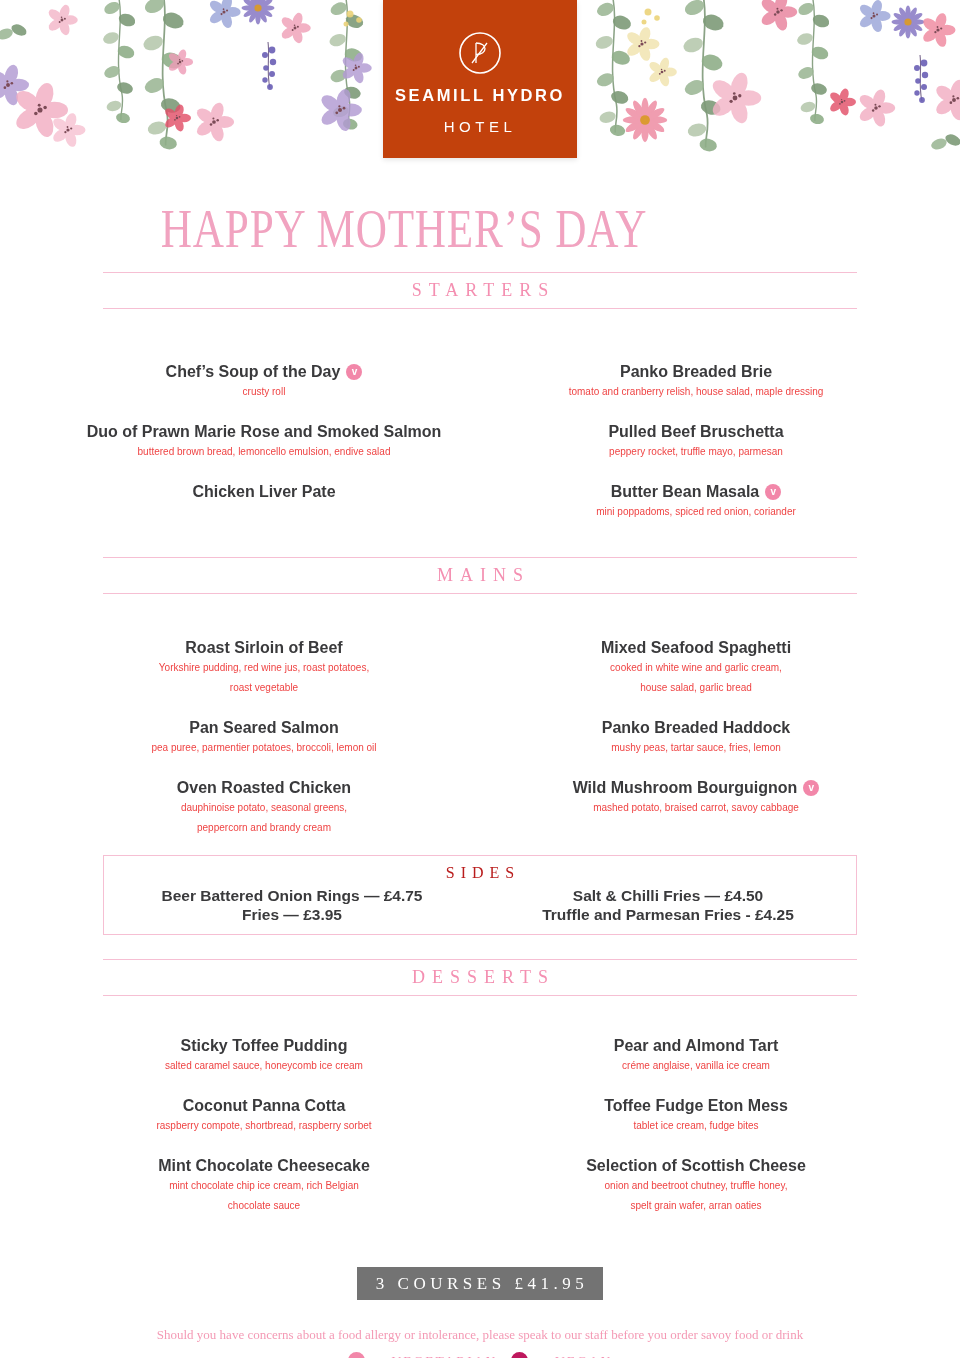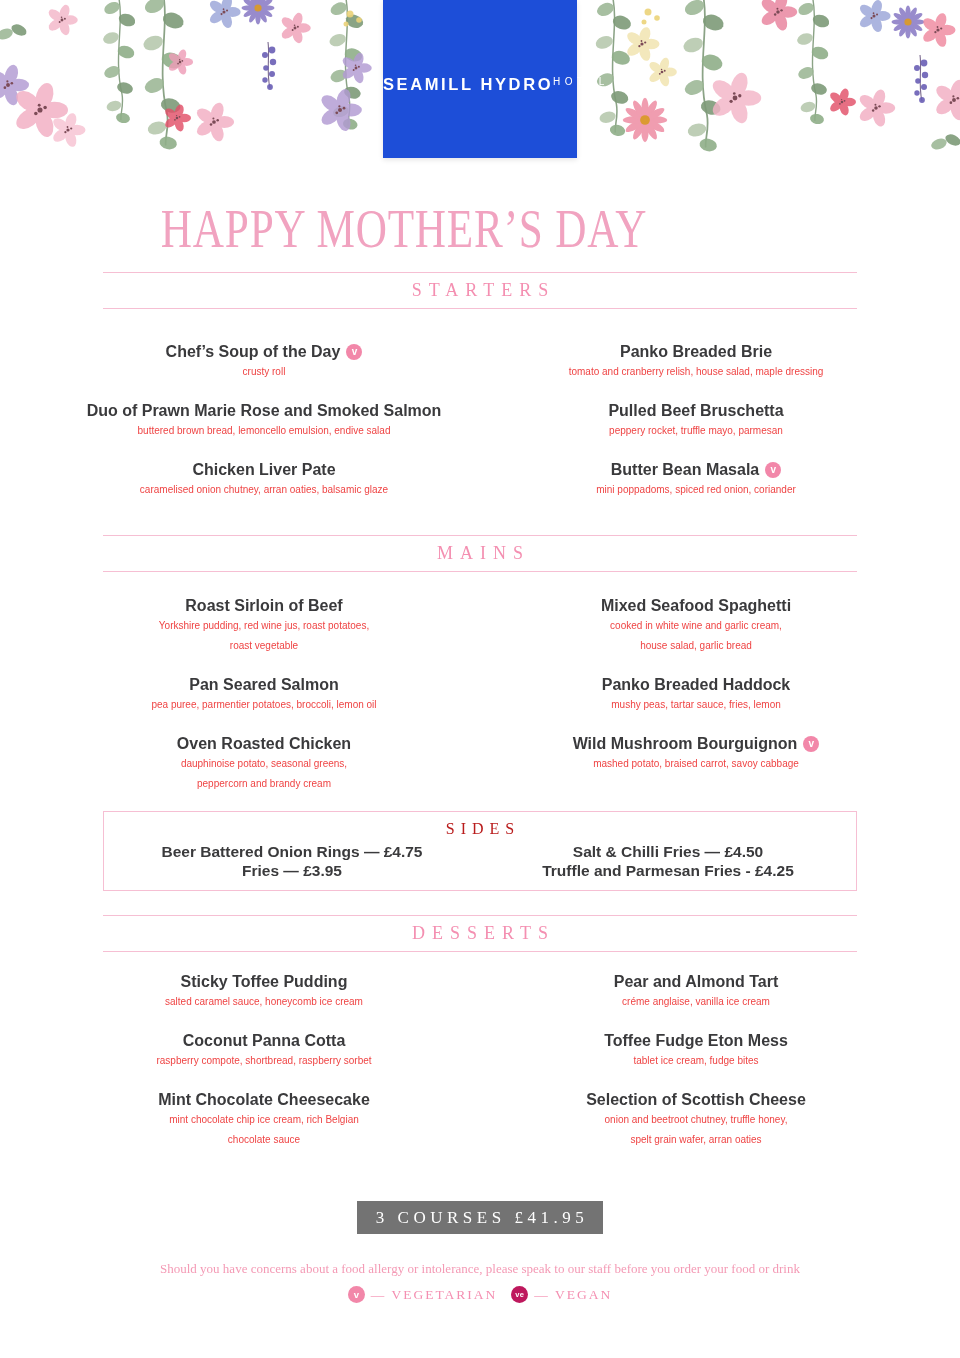--- a/index.html
+++ b/index.html
@@ -1,26 +1,26 @@
 <!DOCTYPE html>
 <html><head>
 <meta charset="utf-8">
 <style>
   html,body{margin:0;padding:0;background:#ffffff;}
   .page{position:relative;width:960px;height:1358px;background:#fff;overflow:hidden;
         font-family:"Liberation Sans",sans-serif;color:#3a3a3c;}
 
   
   .florals{position:absolute;top:0;left:0;z-index:1;}
-  .brand-box{position:absolute;left:383px;top:0;width:194px;height:158px;background:#1d4ed8;
-             z-index:2;display:flex;flex-direction:row;align-items:center;
+  .brand-box{position:absolute;left:383px;top:0;width:194px;height:158px;background:#c2410c;
+             z-index:2;display:flex;flex-direction:column;align-items:center;
              box-shadow:0 2px 5px rgba(0,0,0,0.10);}
   .brand-logo{margin-top:30px;}
   .brand-name{color:#fff;font-weight:bold;font-size:16.5px;letter-spacing:2.6px;margin-top:10px;white-space:nowrap;}
-  .brand-sub{color:#fff;font-size:10px;letter-spacing:4.5px;margin-top:5px;}
+  .brand-sub{color:#fff;font-size:15px;letter-spacing:4.5px;margin-top:13px;}
 
   .page-title{position:absolute;top:198px;left:0;width:808px;text-align:center;z-index:2;}
   .page-title span{display:inline-block;font-family:"Liberation Serif",serif;font-size:54px;
                    color:#f1a3c0;letter-spacing:1px;transform:scaleX(0.8);transform-origin:center;
                    white-space:nowrap;font-weight:400;}
 
   
   .content{position:absolute;left:103px;top:272px;width:754px;z-index:2;}
 
   .section-header{border-top:1px solid #f6bfd3;border-bottom:1px solid #f6bfd3;height:35px;
@@ -32,21 +32,21 @@
   .col{width:480px;box-sizing:border-box;text-align:center;}
   .col-left{transform:translateX(24px);}
   .col-right{transform:translateX(-24px);}
 
   .items-starters{padding-top:33px;margin-bottom:35px;}
   .items-mains{padding-top:24px;}
   .items-desserts{padding-top:20px;}
 
   .menu-item{margin-bottom:19px;}
   .menu-item:last-child{margin-bottom:0;}
-  .item-name{font-weight:bold;font-size:16px;line-height:20px;color:#3a3a3c;}
+  .item-name{font-weight:bold;font-size:16px;line-height:20px;color:#3a3a3c;margin-top:20px;}
   .item-desc{font-size:10px;line-height:20px;color:#ef4444;white-space:pre-line;}
 
   .badge-v{display:inline-block;width:16px;height:16px;border-radius:50%;background:#f287a9;
            color:#fff;font-size:10px;font-weight:bold;line-height:16px;text-align:center;
            vertical-align:2px;margin-left:6px;font-family:"Liberation Sans",sans-serif;}
 
   
   .sides-box{border:1px solid #f6bfd3;margin-top:17px;padding:8px 0 10px;}
   .sides-title{text-align:center;font-family:"Liberation Serif",serif;font-size:16px;
                letter-spacing:6px;padding-left:6px;color:#b91c1c;line-height:18px;}
@@ -207,21 +207,20 @@
           <div class="menu-item">
             <div class="item-name"><span>Chef’s Soup of the Day</span><span class="badge-v">v</span></div>
             <div class="item-desc">crusty roll</div>
           </div>
           <div class="menu-item">
             <div class="item-name">Duo of Prawn Marie Rose and Smoked Salmon</div>
             <div class="item-desc">buttered brown bread, lemoncello emulsion, endive salad</div>
           </div>
           <div class="menu-item">
             <div class="item-name">Chicken Liver Pate</div>
-            <div class="item-desc">caramelised onion chutney, arran oaties, balsamic glaze</div>
           </div>
         </div>
         <div class="col col-right">
           <div class="menu-item">
             <div class="item-name">Panko Breaded Brie</div>
             <div class="item-desc">tomato and cranberry relish, house salad, maple dressing</div>
           </div>
           <div class="menu-item">
             <div class="item-name">Pulled Beef Bruschetta</div>
             <div class="item-desc">peppery rocket, truffle mayo, parmesan</div>
@@ -324,21 +323,21 @@
             </div>
           </div>
         </div>
       </div>
     </div>
 
     <div class="banner">
       <span>3 COURSES £41.95</span>
     </div>
 
-    <div class="allergy">Should you have concerns about a food allergy or intolerance, please speak to our staff before you order your food or drink</div>
+    <div class="allergy">Should you have concerns about a food allergy or intolerance, please speak to our staff before you order savoy food or drink</div>
     <div class="legend">
       <div class="legend-item">
         <span class="legend-badge badge-veg">v</span>
         <span class="legend-label">— VEGETARIAN</span>
       </div>
       <div class="legend-item">
         <span class="legend-badge badge-vegan">ve</span>
         <span class="legend-label">— VEGAN</span>
       </div>
     </div>

